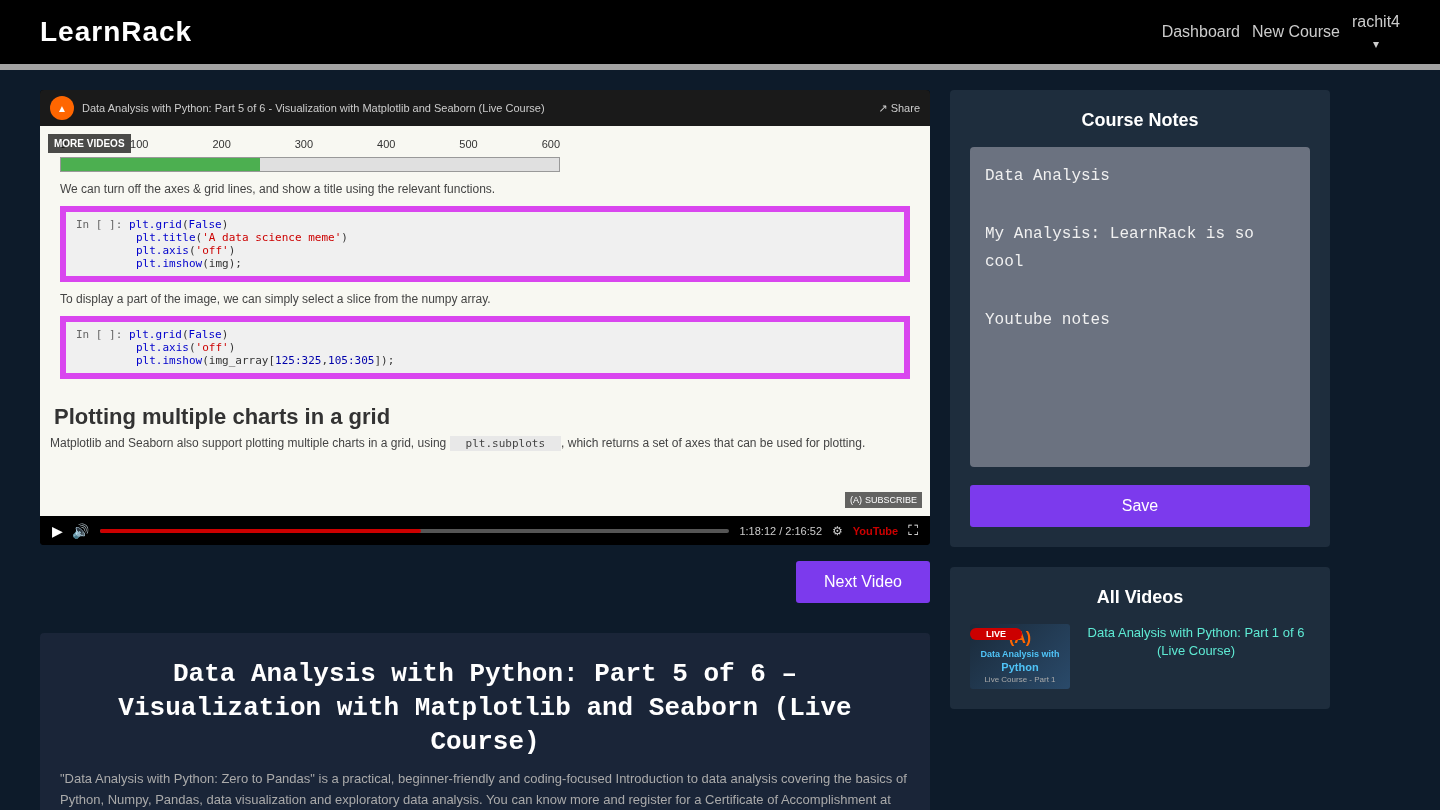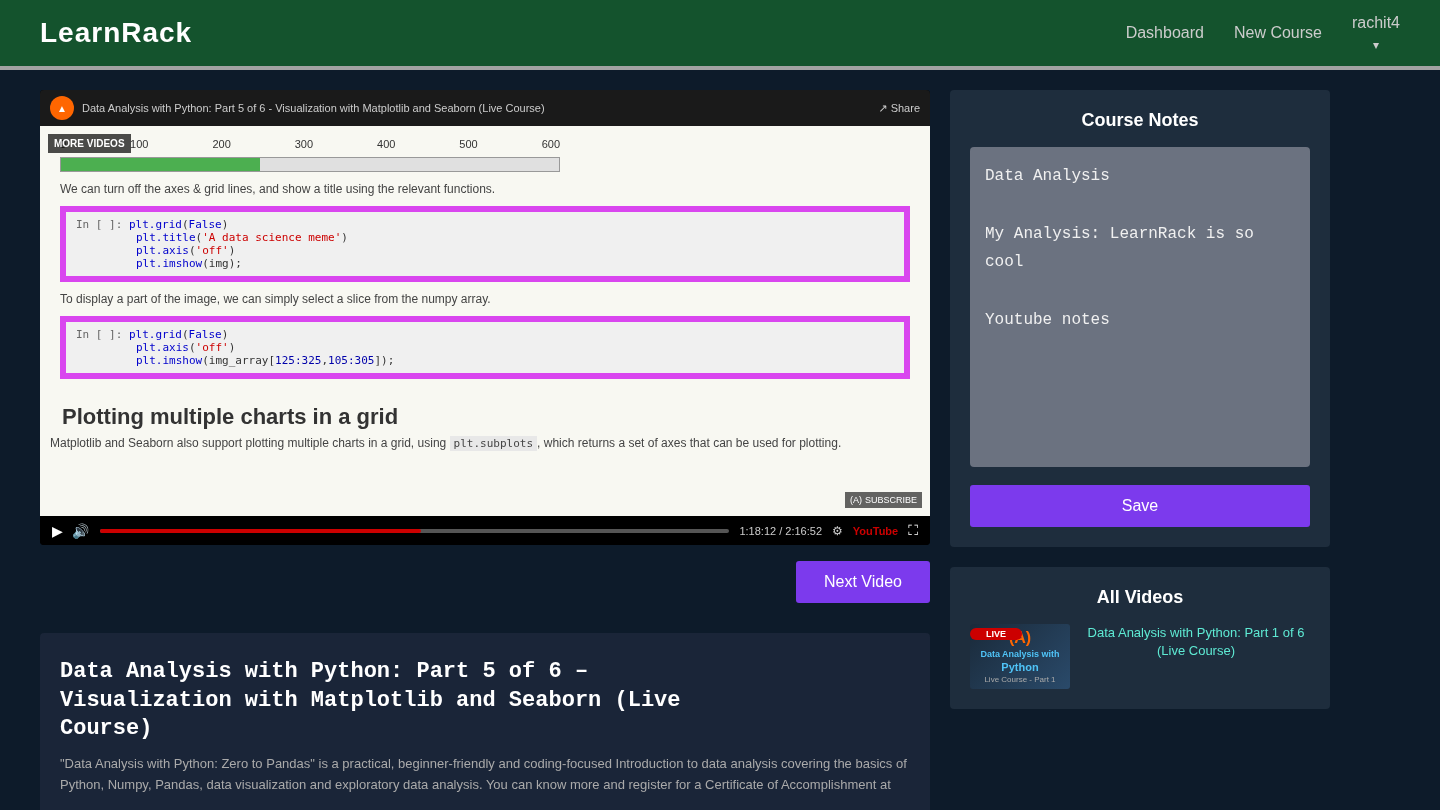--- a/index.html
+++ b/index.html
@@ -6,38 +6,38 @@
     body {
       background-color: #0d1b2a;
       font-family: Arial, sans-serif;
       color: #ffffff;
       min-height: 810px;
       overflow-x: hidden;
     }
 
     
     .navbar {
-      background-color: #14532d;
+      background-color: #000000;
       display: flex;
       align-items: center;
       justify-content: space-between;
       padding: 0 40px;
       height: 70px;
-      border-bottom: 4px solid #a3a3a3;
+      border-bottom: 6px solid #a3a3a3;
     }
     .navbar-brand {
       font-size: 28px;
       font-weight: bold;
       color: #ffffff;
       letter-spacing: 1px;
     }
     .navbar-links {
       display: flex;
       align-items: center;
-      gap: 30px;
+      gap: 12px;
     }
     .nav-link {
       color: #cccccc;
       text-decoration: none;
       font-size: 16px;
       cursor: pointer;
     }
     .nav-user {
       display: flex;
       align-items: center;
@@ -181,30 +181,30 @@
       gap: 3px;
     }
 
     .plotting-section {
       padding: 5px 10px;
     }
     .plotting-title {
       font-size: 22px;
       font-weight: bold;
       color: #333;
-      margin: 5px 12px;
+      margin: 5px 4px;
     }
     .plotting-text {
       font-size: 12px;
       color: #444;
       line-height: 1.4;
     }
     .code-inline {
       background: #e8e8e8;
-      padding: 1px 4px;
+      padding: 1px 16px;
       font-family: monospace;
       font-size: 11px;
     }
 
     
     .video-controls {
       background: #000;
       padding: 6px 12px;
       display: flex;
       align-items: center;
@@ -266,26 +266,27 @@
     }
 
     
     .video-description {
       margin-top: 30px;
       background: #1a2538;
       border-radius: 4px;
       padding: 25px 20px;
     }
     .video-desc-title {
-      font-size: 22px;
+      font-size: 26px;
       font-weight: bold;
       color: #ffffff;
       line-height: 1.3;
       margin-bottom: 10px;
       font-family: 'Courier New', monospace;
+      text-align: center;
     }
     .video-desc-text {
       font-size: 13px;
       color: #aaaaaa;
       line-height: 1.6;
     }
 
     
     .right-col {
       width: 380px;

